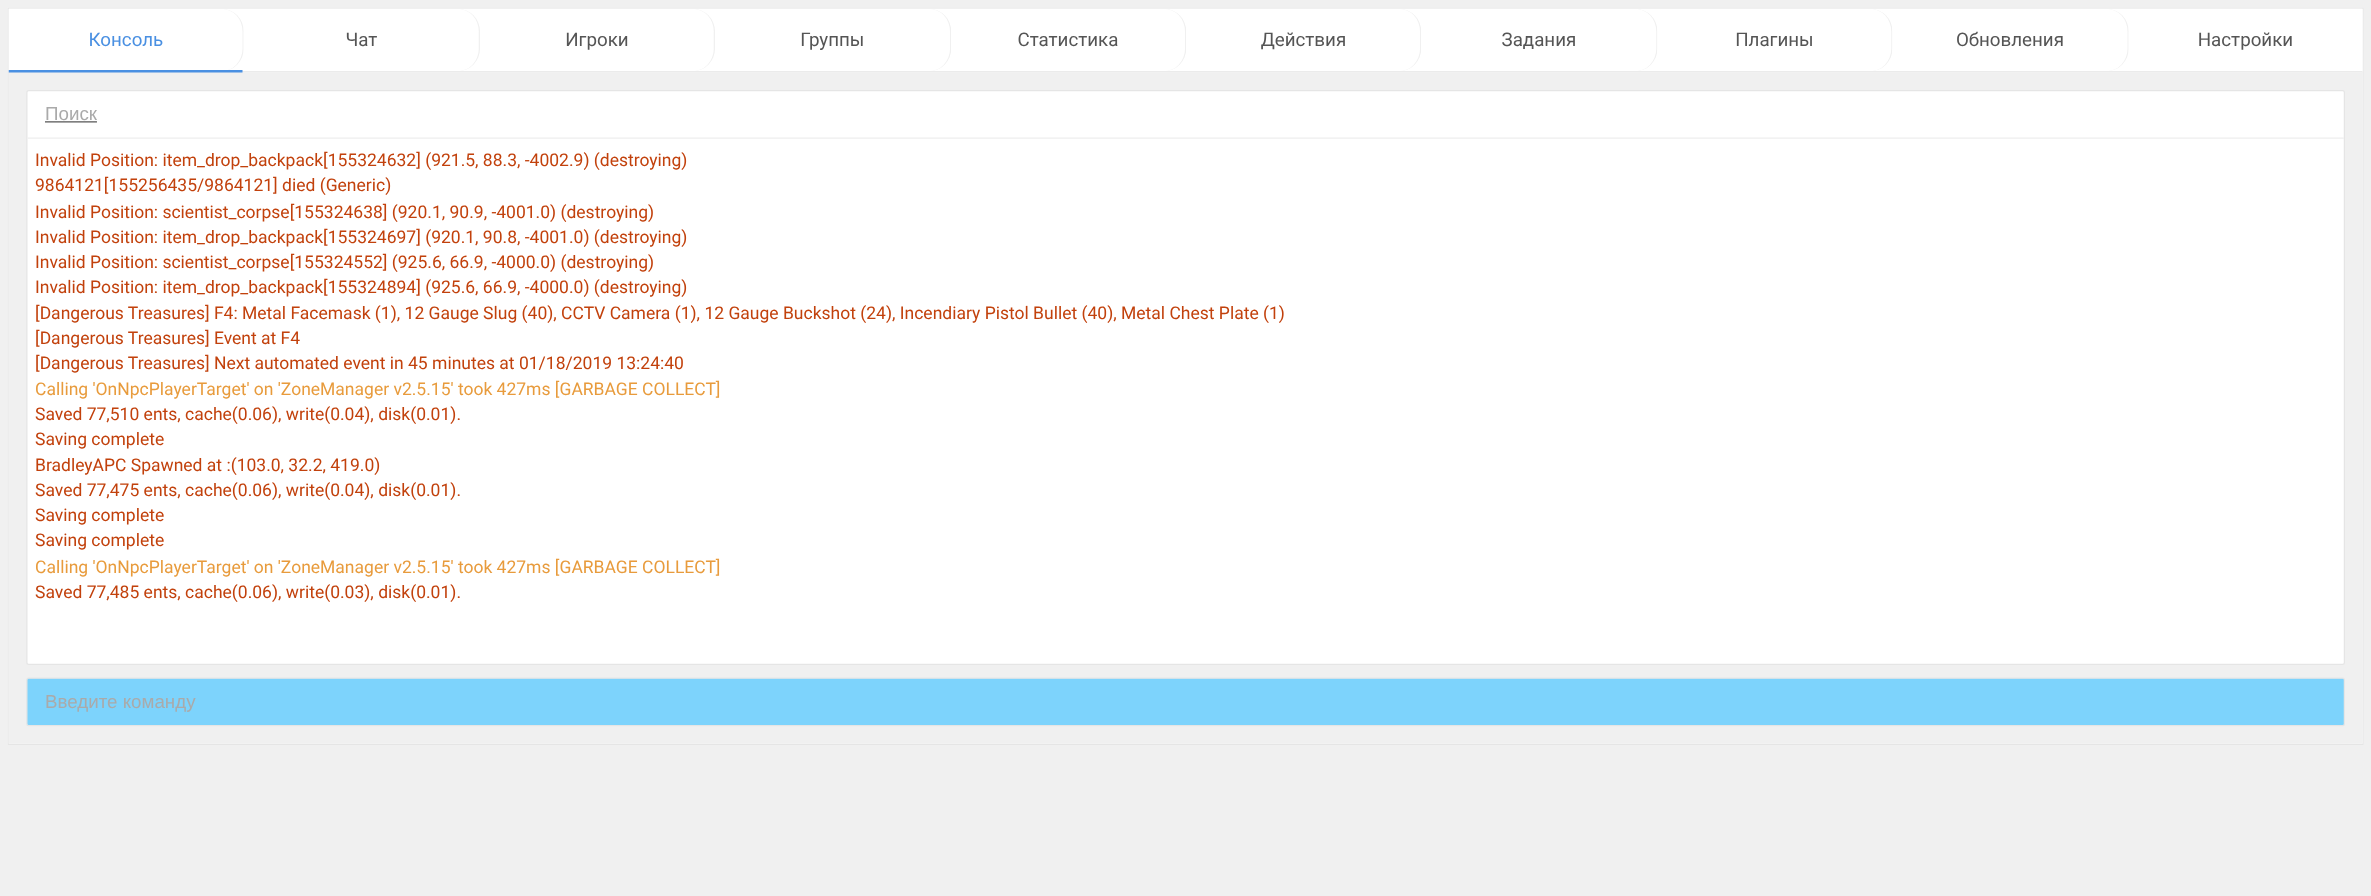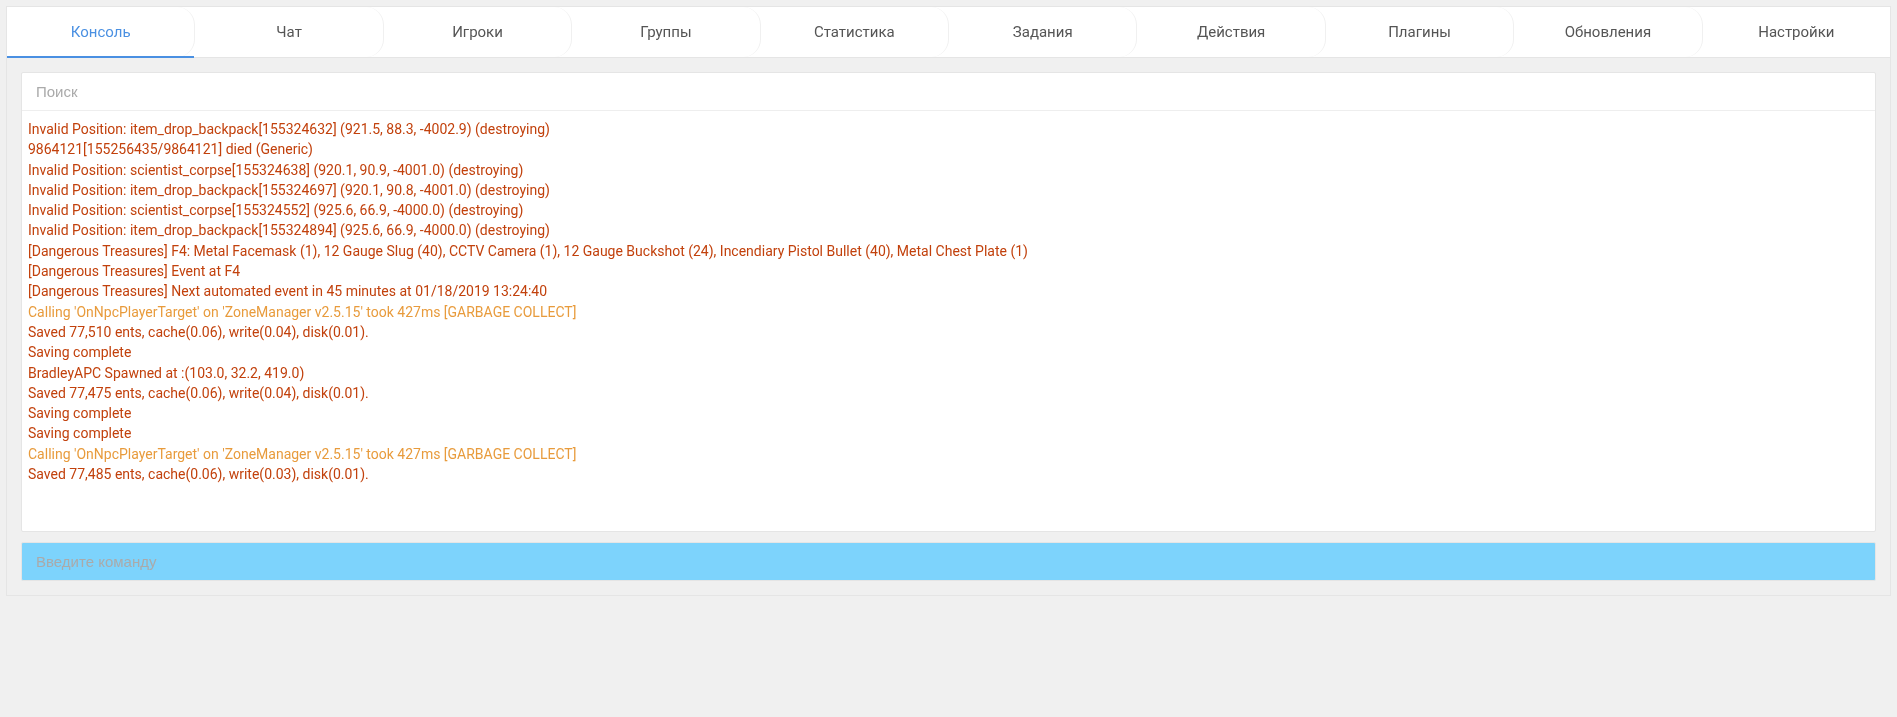--- a/index.html
+++ b/index.html
@@ -61,20 +61,21 @@
       padding: 10px 14px;
       border-bottom: 1px solid #eee;
     }
     .search-input {
       width: 100%;
       border: none;
       outline: none;
       font-size: 15px;
       color: #555;
       background: transparent;
+      text-decoration: underline;
     }
     .search-input::placeholder {
       color: #aaa;
     }
     .log-output {
       padding: 8px 2px 8px 2px;
       height: 420px;
       overflow-y: auto;
       position: relative;
     }
@@ -126,22 +127,22 @@
 <body>
 
 <div class="container">
 
   <div class="tabs">
     <div class="tab active"><span>Консоль</span></div>
     <div class="tab"><span>Чат</span></div>
     <div class="tab"><span>Игроки</span></div>
     <div class="tab"><span>Группы</span></div>
     <div class="tab"><span>Статистика</span></div>
+    <div class="tab"><span>Действия</span></div>
     <div class="tab"><span>Задания</span></div>
-    <div class="tab"><span>Действия</span></div>
     <div class="tab"><span>Плагины</span></div>
     <div class="tab"><span>Обновления</span></div>
     <div class="tab"><span>Настройки</span></div>
   </div>
 
   <div class="content-area">
 
     <div class="panel">
       <div class="search-box">
         <input class="search-input" type="text" placeholder="Поиск" style="">

